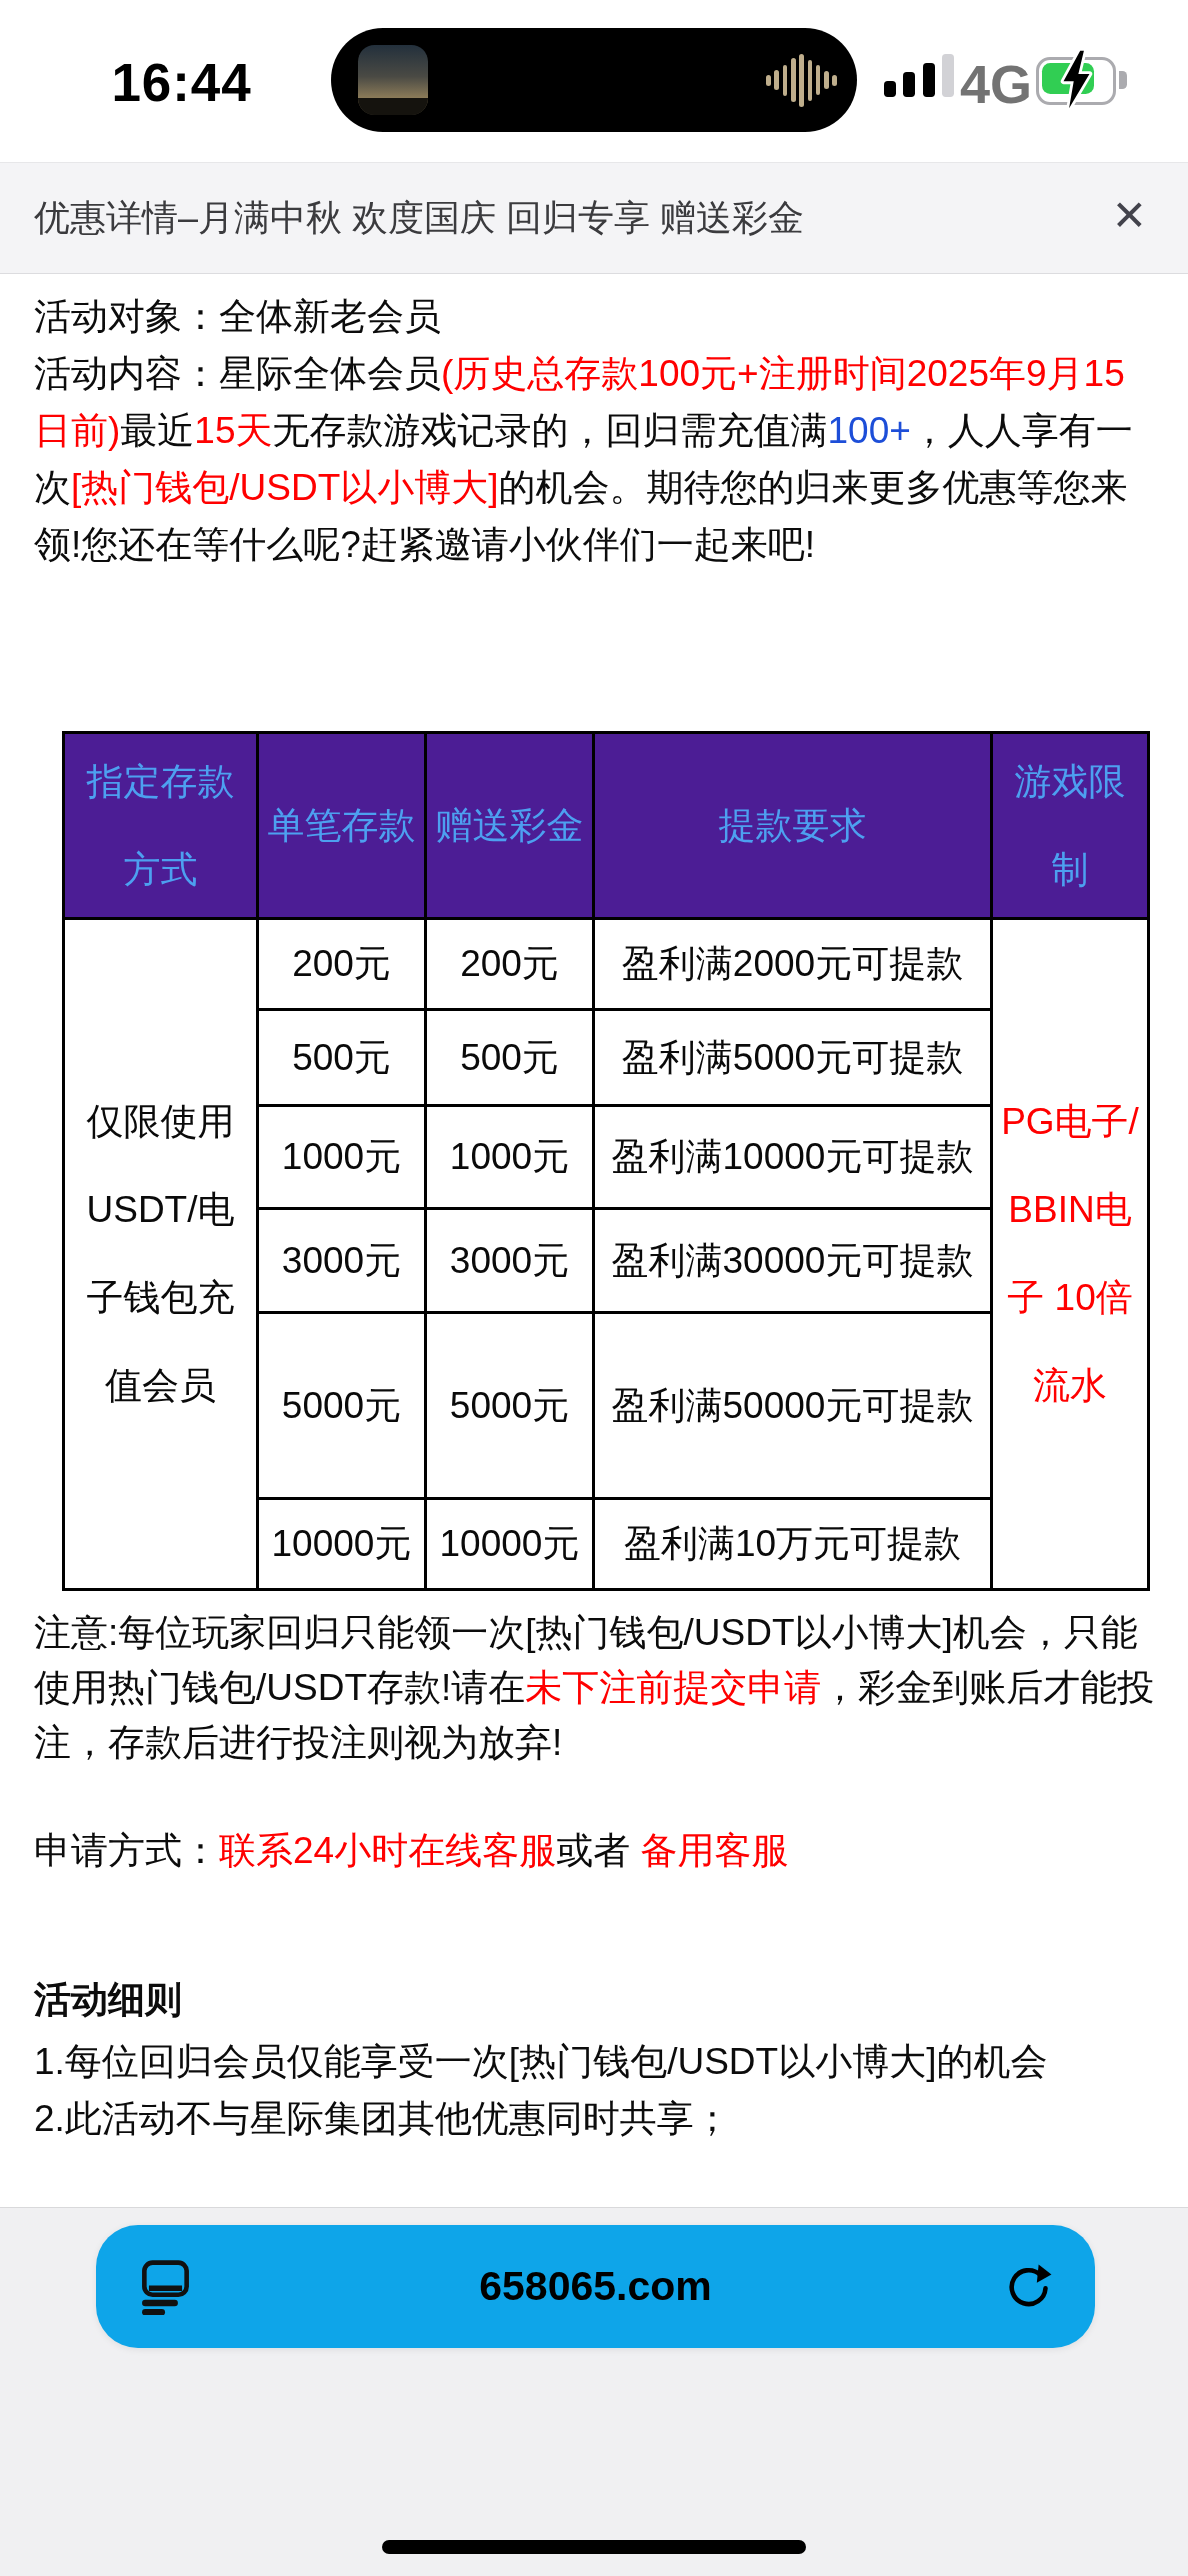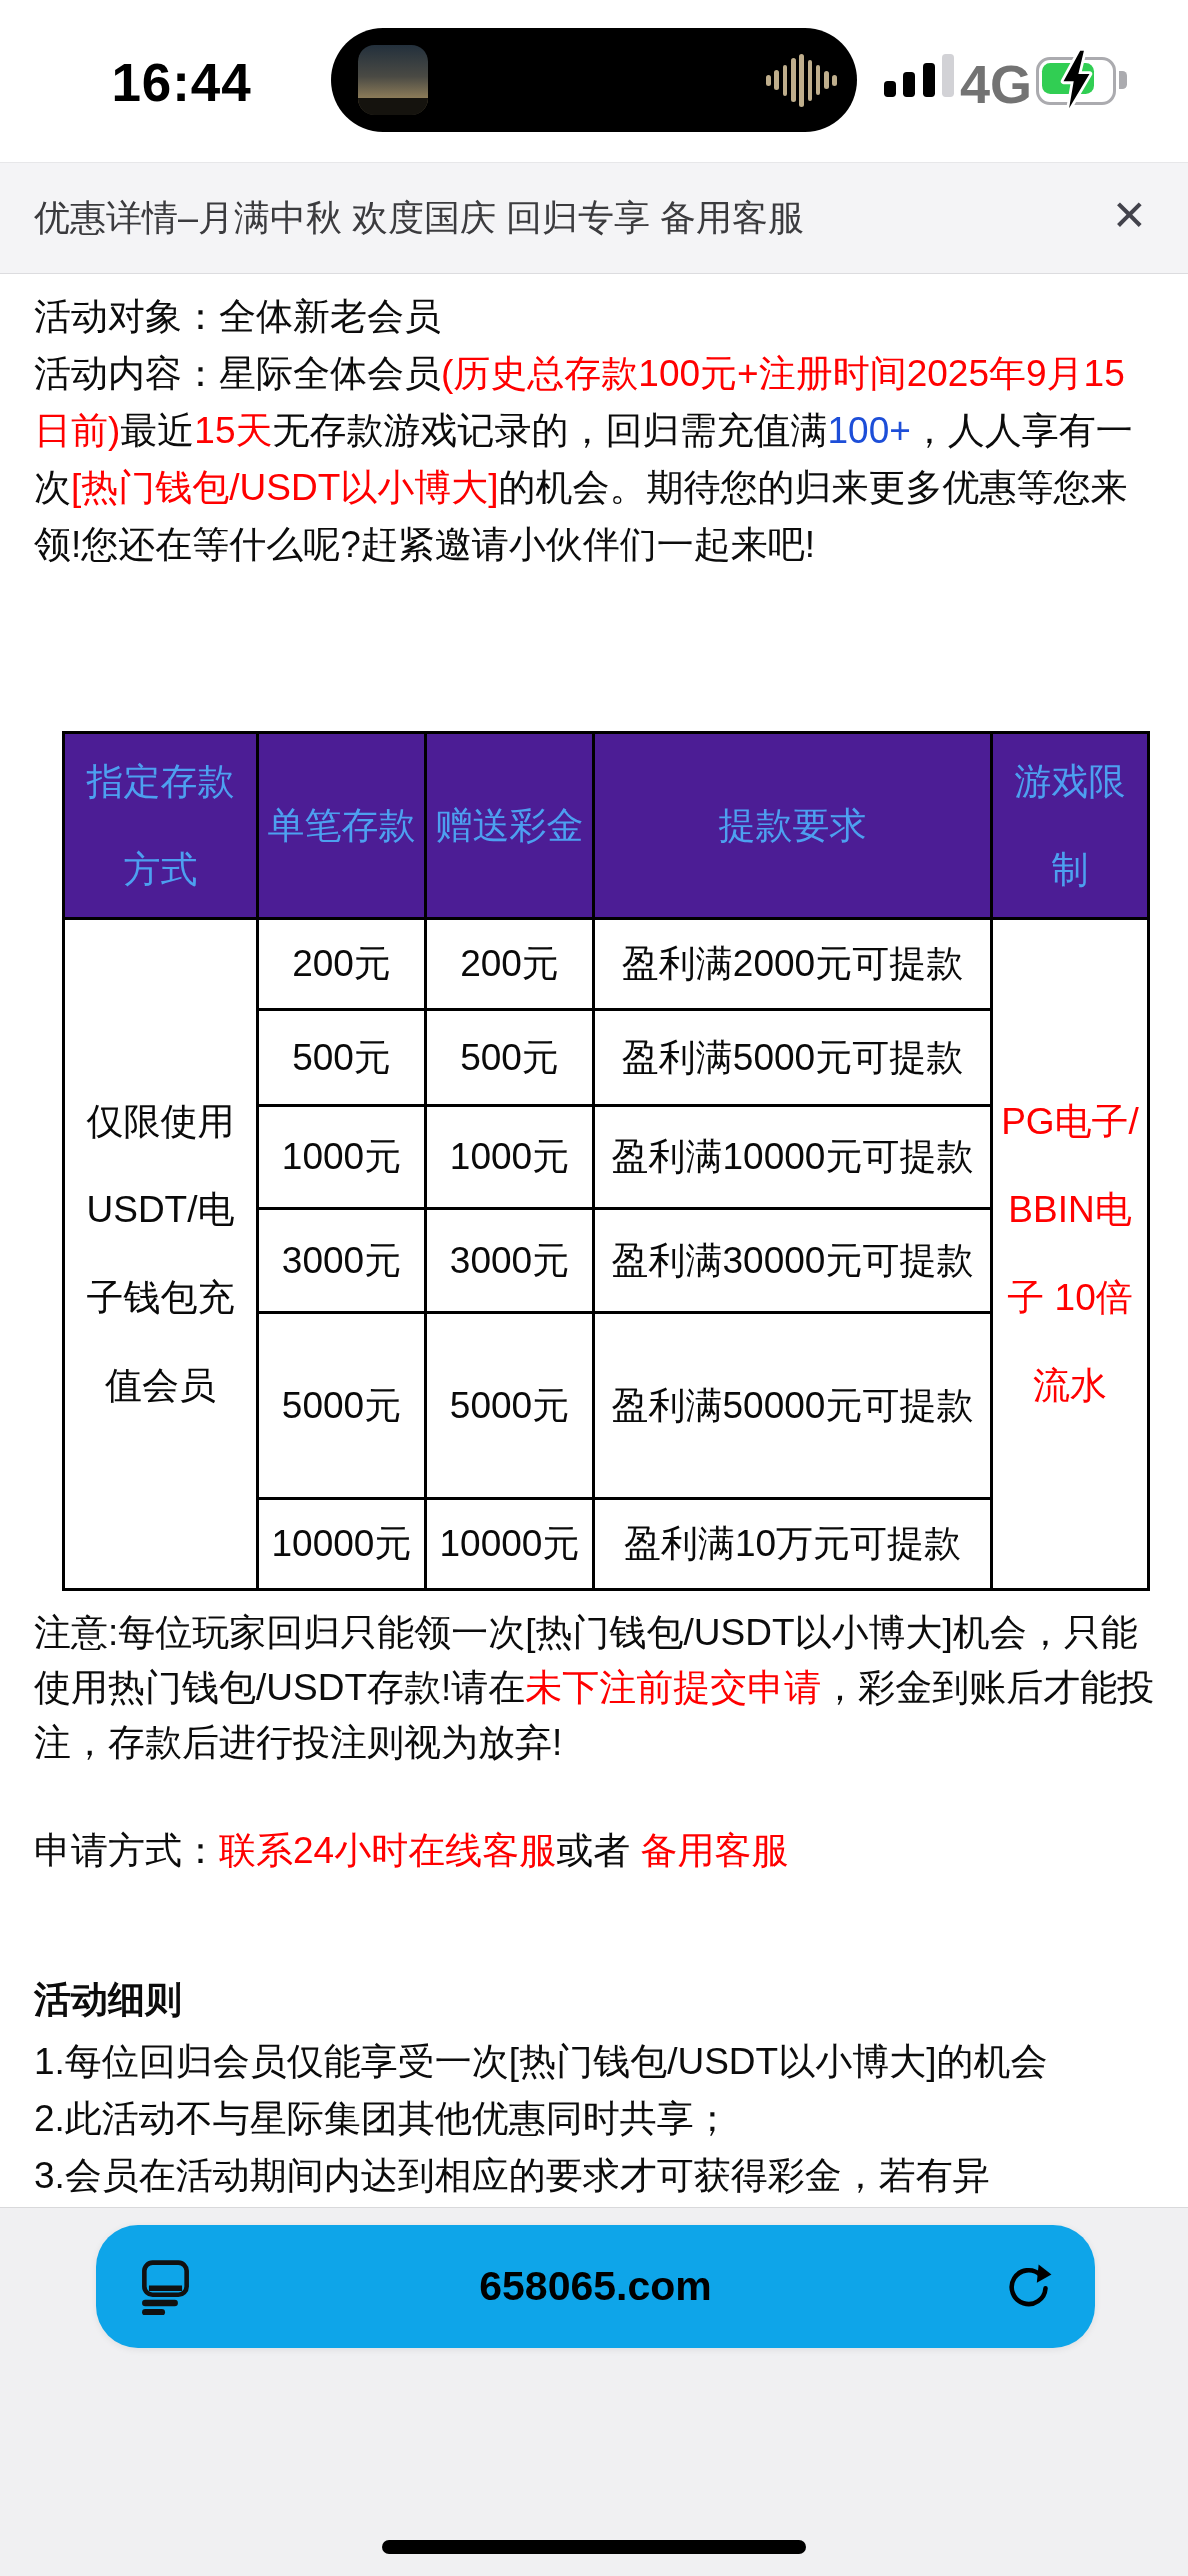--- a/index.html
+++ b/index.html
@@ -100,21 +100,21 @@
       <div class="shell"></div>
       <div class="fill"></div>
       <div class="nub"></div>
       <svg width="41" height="63" viewBox="0 0 44 68">
         <path d="M26 3 L8 36 h11 L14 65 L36 28 h-12 L30 3 Z" fill="#000" stroke="#ffffff" stroke-width="6" paint-order="stroke" stroke-linejoin="round"></path>
       </svg>
     </div>
   </div>
 
   <div class="modal-header">
-    <div class="modal-title">优惠详情–月满中秋 欢度国庆 回归专享 备用客服</div>
+    <div class="modal-title">优惠详情–月满中秋 欢度国庆 回归专享 赠送彩金</div>
     <div class="close-btn">✕</div>
   </div>
 
   <div class="content">
 
     <div class="blk" id="info">
       <div><span>活动对象：全体新老会员</span></div>
       <div><span>活动内容：星际全体会员</span><span style="color: rgb(255, 0, 0);">(历史总存款100元+注册时间2025年9月15日前)</span><span>最近</span><span style="color: rgb(255, 0, 0); margin-top: 40px;">15天</span><span>无存款游戏记录的，回归需充值满</span><span style="color: #1d4ed8;">100+</span><span>，人人享有一次</span><span style="color: rgb(255, 0, 0);">[热门钱包/USDT以小博大]</span><span>的机会。期待您的归来更多优惠等您来领!您还在等什么呢?赶紧邀请小伙伴们一起来吧!</span></div>
     </div>
 
@@ -170,21 +170,20 @@
       </table>
 
     <div class="blk" id="note"><span>注意:每位玩家回归只能领一次[热门钱包/USDT以小博大]机会，只能使用热门钱包/USDT存款!请在</span><span style="color: rgb(255, 0, 0);">未下注前提交申请</span><span>，彩金到账后才能投注，存款后进行投注则视为放弃!</span></div>
 
     <div class="blk" id="apply"><span>申请方式：</span><span style="color: rgb(255, 0, 0);">联系24小时在线客服</span><span>或者 </span><span style="color: rgb(255, 0, 0);">备用客服</span></div>
 
     <div class="blk" id="rules-h">活动细则</div>
     <div class="blk" id="rules">
       <div>1.每位回归会员仅能享受一次[热门钱包/USDT以小博大]的机会</div>
       <div>2.此活动不与星际集团其他优惠同时共享；</div>
-      <div>3.会员在活动期间内达到相应的要求才可获得彩金，若有异</div>
     </div>
   </div>
 
   <div class="chrome">
 
     <div class="url-bar">
       <svg class="page-menu" viewBox="0 0 62 62">
         <rect x="8" y="5" width="46" height="35" rx="9" fill="none" stroke="#111" stroke-width="5"></rect>
         <line x1="13" y1="33" x2="49" y2="33" stroke="#111" stroke-width="6"></line>
         <line x1="9" y1="49" x2="41" y2="49" stroke="#111" stroke-width="7" stroke-linecap="round"></line>

